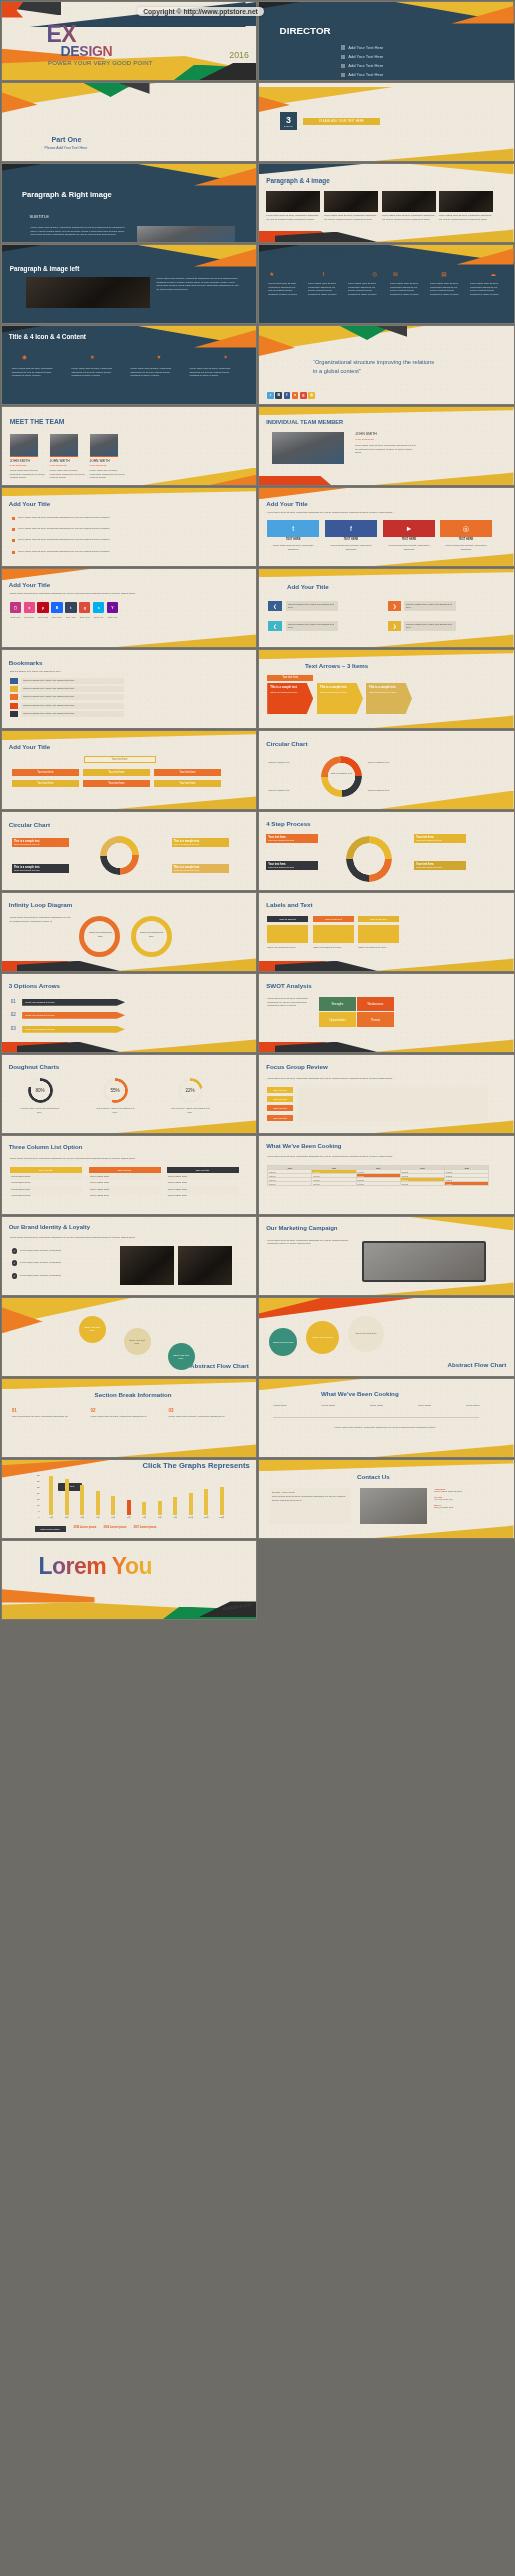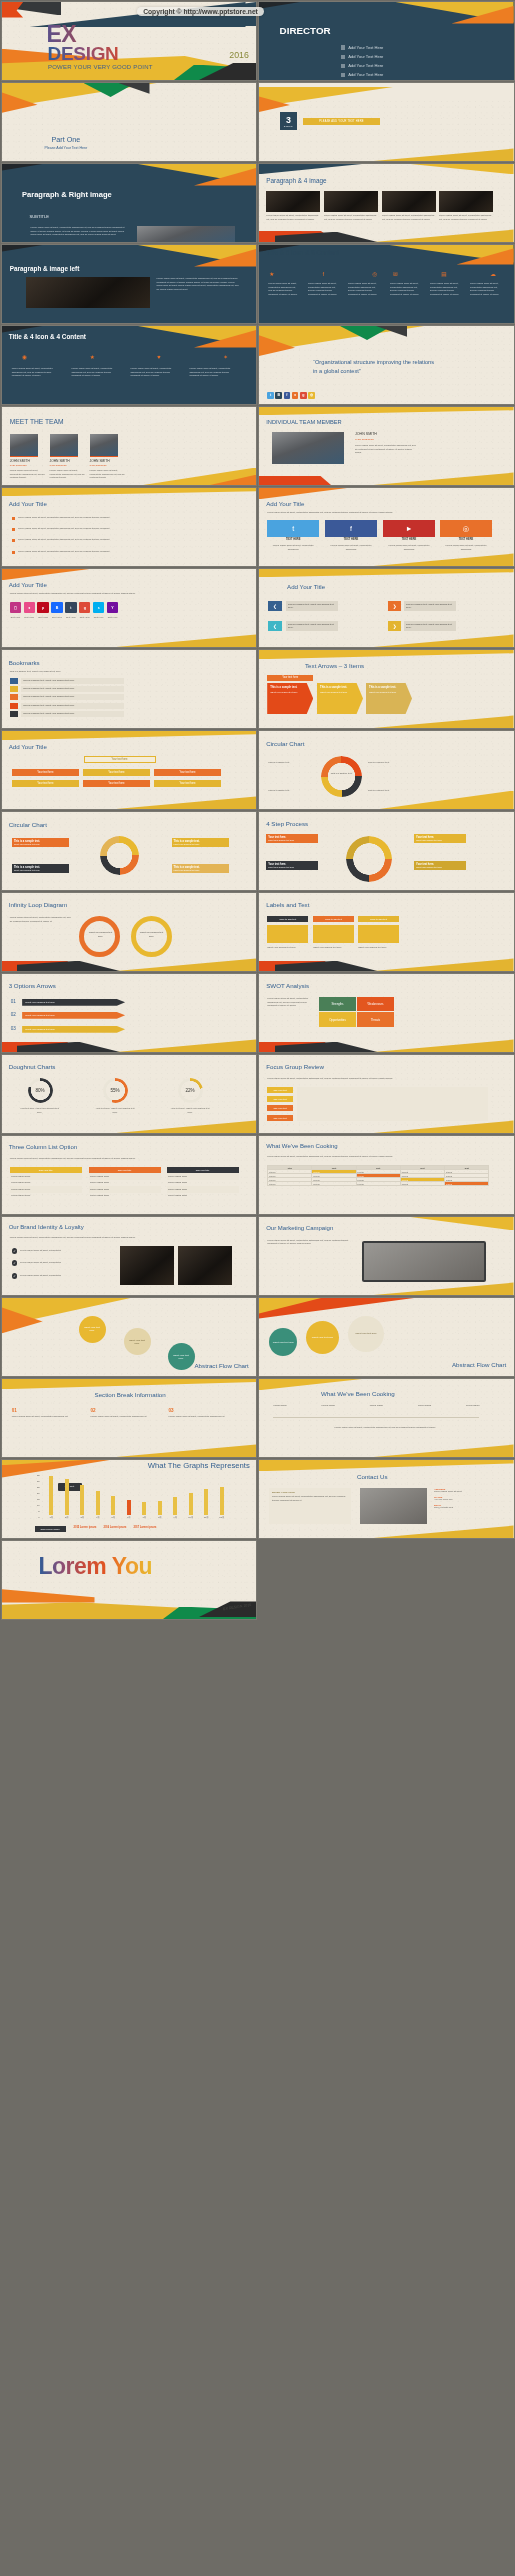--- a/index.html
+++ b/index.html
@@ -42,34 +42,34 @@
               clip-path:polygon(25% 0,100% 22%,100% 100%,0 100%); }
   .t-black  { right:0; bottom:0; width:57px; height:17px; background:#2b2b2b;
               clip-path:polygon(60% 0,100% 0,100% 100%,0 100%); }
 
   .logo { position:absolute; left:45px; top:21.6px; }
   .logo .ex {
     font-size:23px; font-weight:bold; line-height:.92; letter-spacing:-0.5px;
     background:linear-gradient(90deg,#5b4f8a,#b84a46,#e0502a);
     -webkit-background-clip:text; background-clip:text; color:transparent; }
   .logo .design {
-    font-size:19px; font-weight:bold; line-height:.95; letter-spacing:-0.3px; margin-left:1px;
+    font-size:14px; font-weight:bold; line-height:.95; letter-spacing:-0.3px; margin-left:14px;
     background:linear-gradient(90deg,#2f5b96,#8a4f77,#c74a3a,#e3561f);
     -webkit-background-clip:text; background-clip:text; color:transparent; }
   .logo .tag { font-size:6px; color:#3f5e8c; letter-spacing:0.2px; margin-left:1.5px; margin-top:1.5px;}
   .year { position:absolute; right:7.2px; bottom:19.6px; font-size:8.8px; color:#8a8a3a; }
 
   
   .wm { position:absolute; z-index:50; font-weight:bold; color:#3a3a38;
         background:rgba(240,238,232,.86); border-radius:7.2px; padding:1px 6.2px;
         font-size:6.7px; white-space:nowrap; box-shadow:0 0 3.1px rgba(0,0,0,.18); }
   #wm-top { left:137px; top:7.2px; }
 
   
-  .h-navy  { color:#35608f; font-weight:normal; }
+  .h-navy  { color:#35608f; font-weight:bold; }
   .h-white { color:#ffffff; font-weight:bold; }
   .body-d  { color:#5d5c57; line-height:1.45; }
   .body-l  { color:#cdd6dc; line-height:1.45; }
 
   .title-lg { position:absolute; font-size:7.7px; }
   .sub      { position:absolute; font-size:4.6px; }
   .tiny2    { font-size:2.3px; line-height:1.55; }
 
   
   .c-yellow-tr { right:0; top:0; width:118px; height:20.6px; background:#e8b830;
@@ -791,21 +791,21 @@
         <span class="tiny2" style="color:#55544f;">Lorem ipsum</span>
       </div>
       <div class="tiny2 body-d" style="position:absolute;left:67px;top:47px;width:118px;text-align:center;">Lorem ipsum dolor sit amet, consectetur adipisicing elit, sed do eiusmod tempor incididunt ut labore</div>
       <div class="poly l-bot-yellow"></div>
     </div>
 
     <div class="slide">
       <div class="paper"></div>
       <div class="poly" style="left:0;top:0;width:108px;height:17.5px;background:#ed7d22;clip-path:polygon(0 0,100% 0,0 100%);"></div>
       <div class="poly" style="left:0;top:0;width:82px;height:5.2px;background:#e8b830;clip-path:polygon(0 0,100% 0,0 100%);"></div>
-      <div class="title-lg h-navy" style="right:6.2px;top:2.1px;width:118px;text-align:right;font-size:7.7px;line-height:1.15;">What The Graphs Represents</div>
+      <div class="title-lg h-navy" style="right:6.2px;top:2.1px;width:118px;text-align:right;font-size:7.7px;line-height:1.15;">Click The Graphs Represents</div>
       <div class="yax" style="left:30px;top:14.4px;height:45px;width:8.2px;">
         <span>35</span>
         <span>30</span>
         <span>25</span>
         <span>20</span>
         <span>15</span>
         <span>10</span>
         <span>5</span>
         <span>0</span>
       </div>

